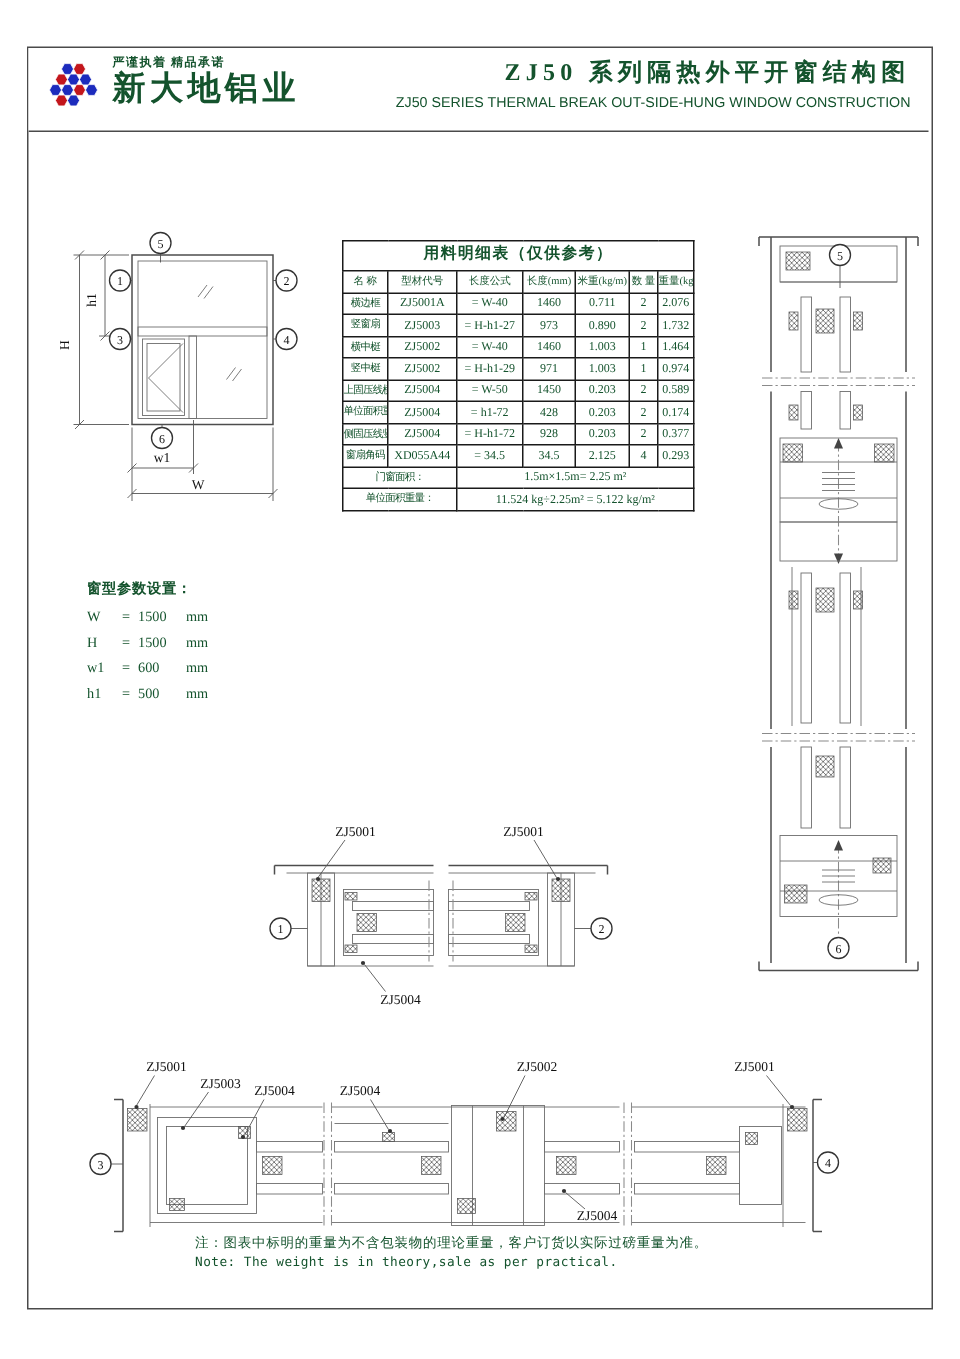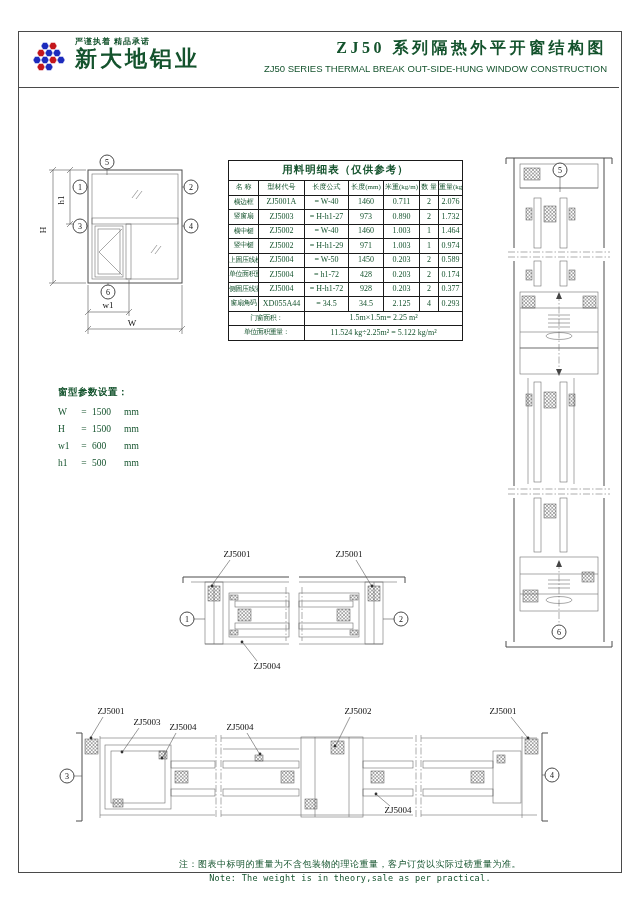--- a/index.html
+++ b/index.html
@@ -40,21 +40,21 @@
   .tn{stroke:#6e6e6e;stroke-width:0.6;fill:none;}
   .bk{stroke:#8a8a8a;stroke-width:0.7;fill:none;stroke-dasharray:7 2 1.5 2;}
   .ld{stroke:#555;stroke-width:0.6;fill:none;}
   .dot{fill:#333;stroke:none;}
   .lbl{font-size:9px;text-anchor:middle;}
   .bal circle{fill:#fff;stroke:#333;stroke-width:0.9;}
   .bal text{font-size:8px;text-anchor:middle;}
   .dim{stroke:#555;stroke-width:0.6;fill:none;}
   .dimtxt{font-size:9px;text-anchor:middle;}
   
-  .note{position:absolute;left:130px;top:858px;width:440px;text-align:center;}
+  .note{position:absolute;left:130px;top:822px;width:440px;text-align:left;}
   .note-cn{font-size:9px;letter-spacing:0.5px;}
   .note-en{font-size:8.5px;font-family:"DejaVu Sans Mono",monospace;margin-top:2px;letter-spacing:0.3px;}
 </style>
 </head>
 <body>
 
 <div class="page">
 
   <div class="sheet"></div>
 

